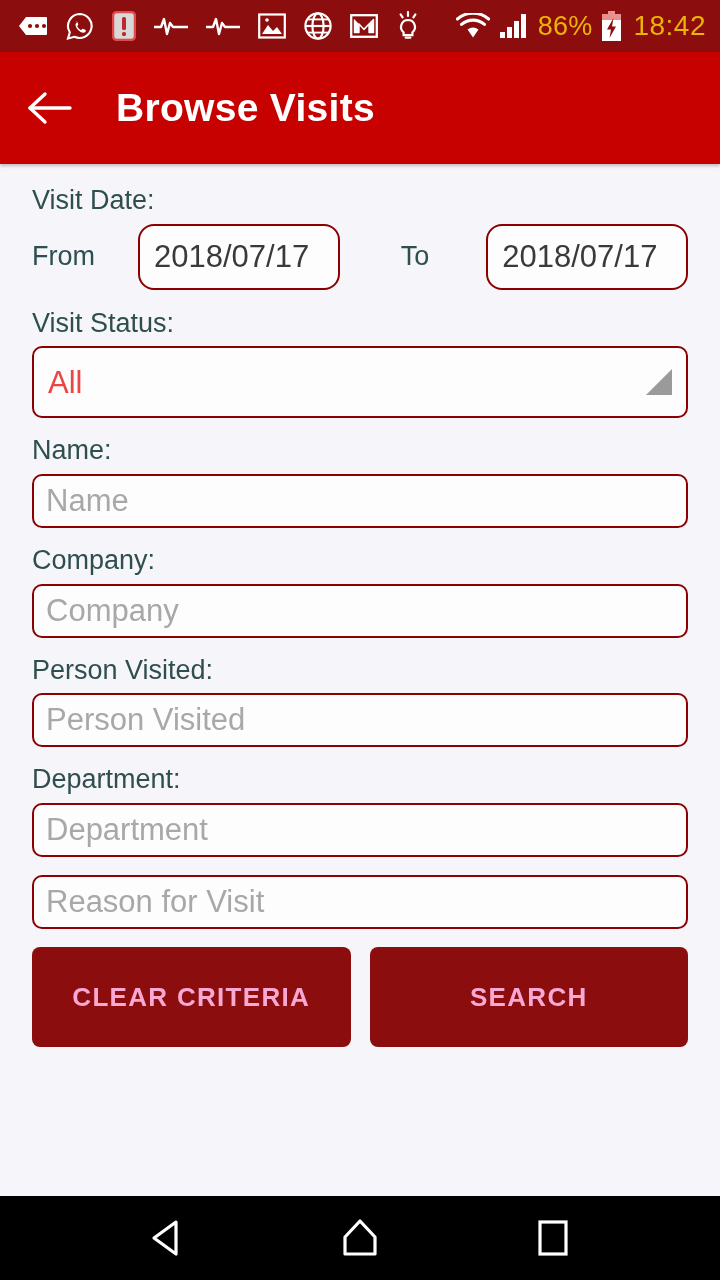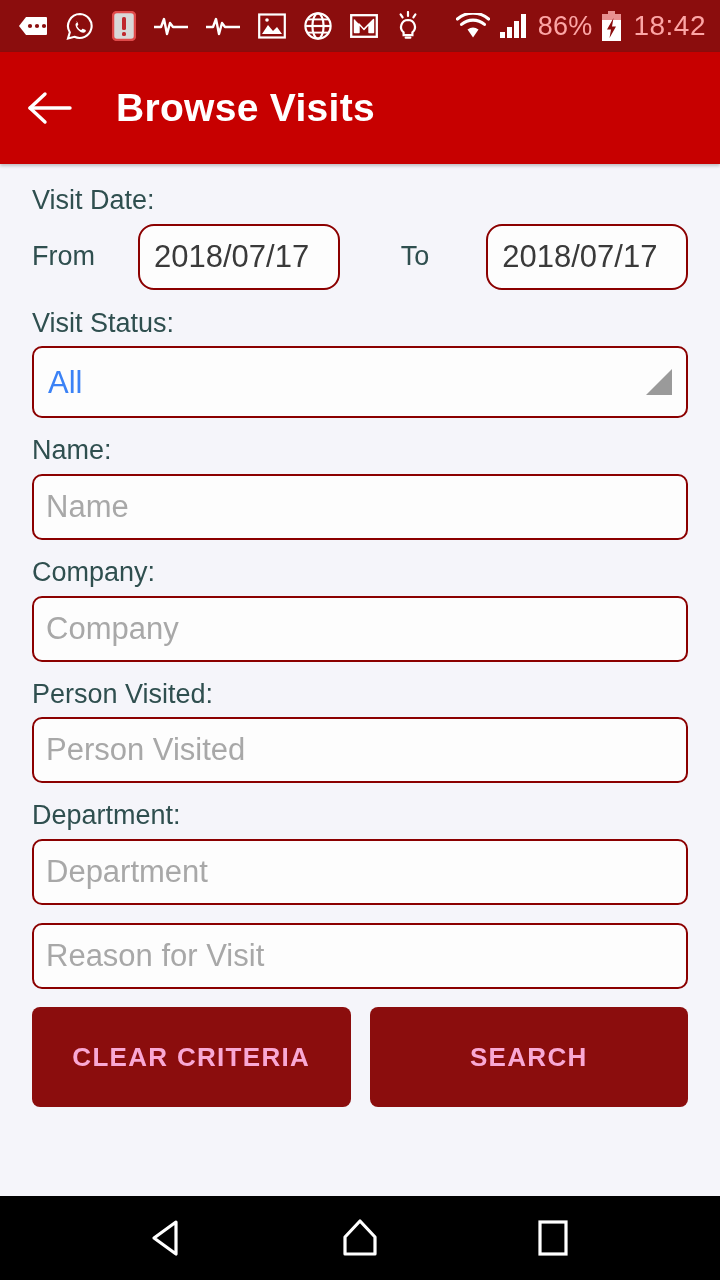--- a/index.html
+++ b/index.html
@@ -6,21 +6,21 @@
   html, body {
     width:720px; height:1280px;
     font-family:"Liberation Sans", sans-serif;
     background:#F5F5FA;
     overflow:hidden;
   }
   #screen { width:720px; height:1280px; position:relative; display:flex; flex-direction:column; }
 
   
   .statusbar {
-    height:52px; background:#8B0D0D; color:#fca5a5;
+    height:52px; background:#8B0D0D; color:#eab308;
     display:flex; align-items:center; padding:0 14px 0 18px;
     flex:0 0 auto;
   }
   .sb-left { display:flex; align-items:center; gap:18px; flex:1 1 auto; }
   .sb-right { display:flex; align-items:center; gap:9px; }
   .sb-ico { display:flex; align-items:center; justify-content:center; }
   .sb-ico svg { display:block; }
   .sb-text { font-size:27px; font-weight:400; letter-spacing:.2px; line-height:1; }
   .sb-clock { font-size:28px; font-weight:400; letter-spacing:.5px; line-height:1; margin-left:2px; }
 
@@ -64,33 +64,33 @@
   .date-box.from { width:263px; }
   .date-box.to   { width:263px; }
   .date-val { font-size:31px; color:#3A3A3A; line-height:1; }
 
   
   .spinner {
     position:relative; background:#FDFDFD; border:2px solid #8B0000;
     border-radius:10px; height:72px; display:flex; align-items:center;
     padding:0 14px; cursor:pointer; width:100%;
   }
-  .spinner-val { font-size:31px; color:#3b82f6; line-height:1; }
+  .spinner-val { font-size:31px; color:#ef4444; line-height:1; }
   .spinner-arrow {
     position:absolute; right:14px; top:50%; transform:translateY(-50%);
     width:0; height:0;
     border-left:26px solid transparent;
     border-bottom:26px solid #9A9A9A;
   }
   .group { margin-bottom:18px; }
 
   
   .tinput {
     background:#FDFDFD; border:2px solid #8B0000; border-radius:10px;
-    height:66px; width:100%; display:flex; align-items:center; padding:0 12px;
+    height:54px; width:100%; display:flex; align-items:center; padding:0 12px;
     cursor:text;
   }
   .tinput input {
     border:0; outline:0; background:transparent; width:100%;
     font-family:"Liberation Sans", sans-serif;
     font-size:31px; color:#3A3A3A; line-height:1;
   }
   .tinput input::placeholder { color:#A8A8A8; opacity:1; }
 
   

